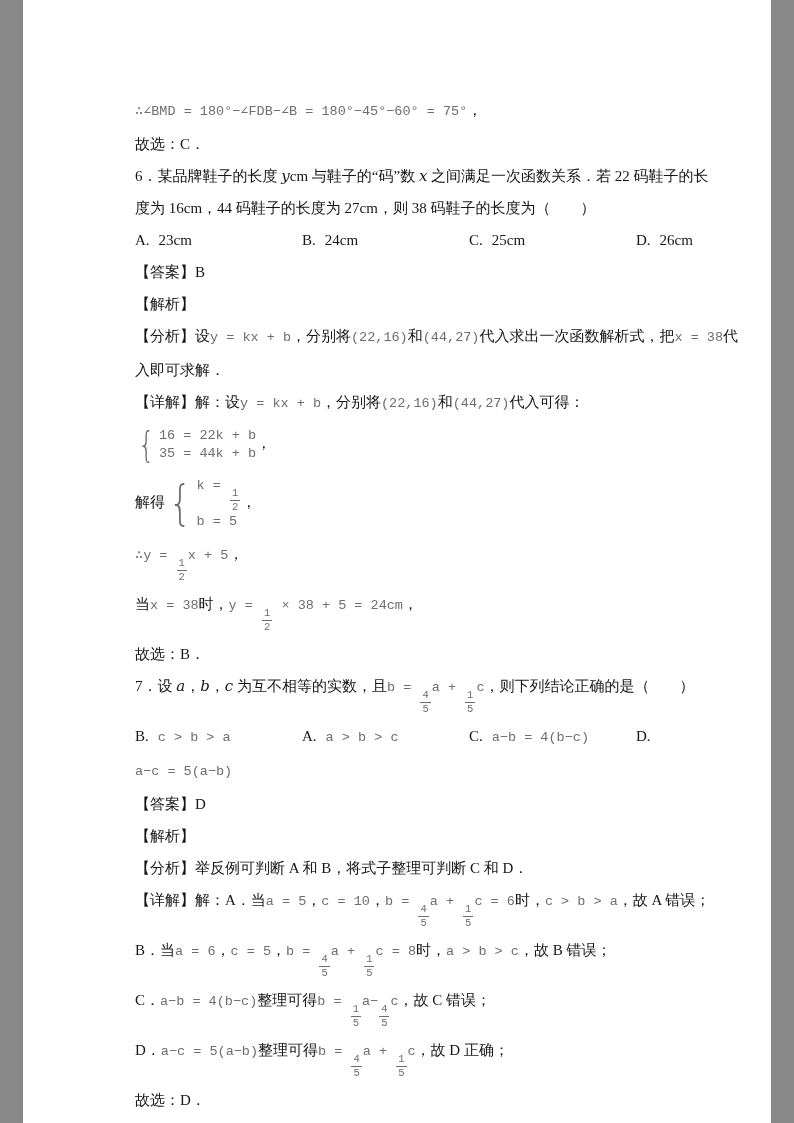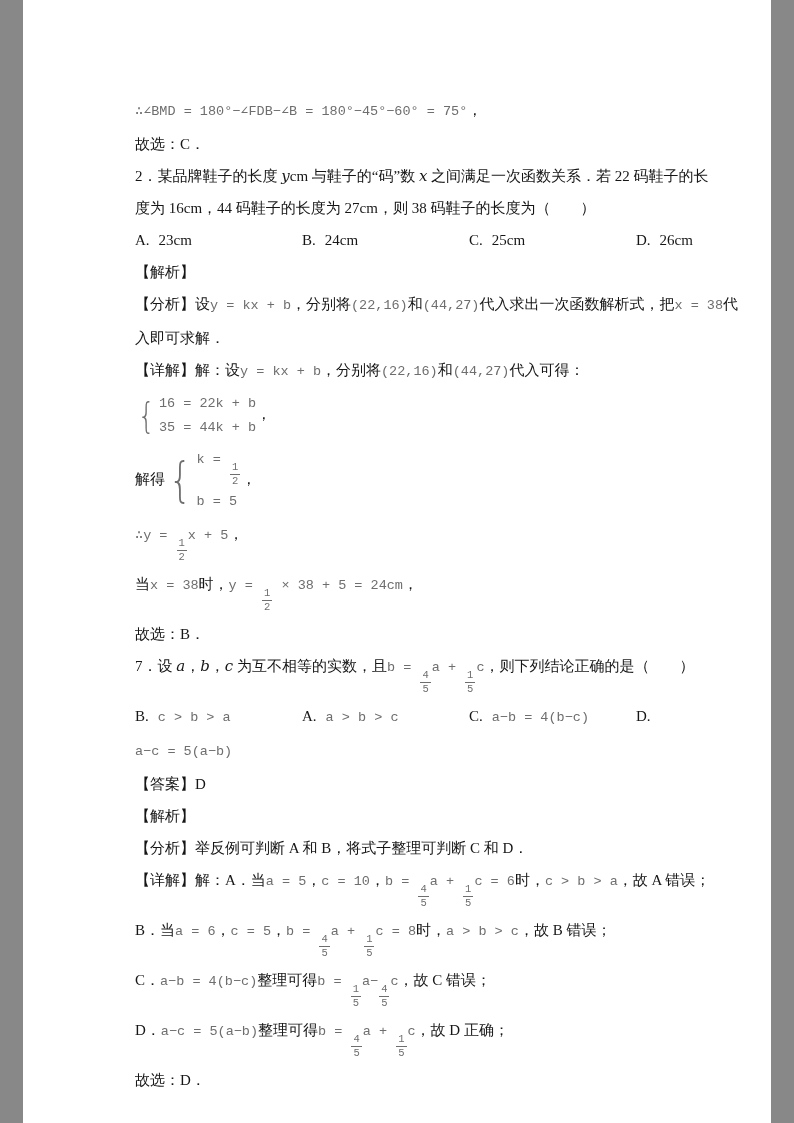--- a/index.html
+++ b/index.html
@@ -19,41 +19,42 @@
     font-family:"Liberation Mono", monospace;color:#6e6e6e;margin:0 1px;
   }
   .frac .num{border-bottom:1px solid #6e6e6e;padding:0 2px 1px 2px;}
   .frac .den{padding-top:1px;}
   .cases{display:inline-flex;align-items:center;vertical-align:middle;margin:2px 0;}
   .cases .brace{
     font-family:"DejaVu Sans", sans-serif;font-weight:200;font-size:36px;
     line-height:0.9;color:#6e6e6e;transform:scaleX(0.75);margin-right:1px;
   }
   .cases.tall .brace{font-size:48px;}
-  .cases .rows{display:inline-flex;flex-direction:column;align-items:flex-start;gap:8px;}
+  .cases .rows{display:inline-flex;flex-direction:column;align-items:flex-start;gap:2px;}
   .cases .row{font-family:"Liberation Mono", monospace;font-size:13.5px;color:#6e6e6e;line-height:16px;}
   .opts{display:flex;}
   .opt{width:167px;flex:none;}
   .opt:last-child{width:auto;}
   .opt .lab{margin-right:9px;}
 </style>
 </head>
 <body>
 
 <div class="sheet">
     <div class="line"><span class="m">∴∠BMD = 180°−∠FDB−∠B = 180°−45°−60° = 75°</span><span class="t">，</span></div>
     <div class="line"><span class="t">故选：C．</span></div>
-    <div class="line"><span class="t">2．某品牌鞋子的长度 </span><span class="vi">y</span><span class="t">cm 与鞋子的“码”数 </span><span class="vi">x</span><span class="t"> 之间满足一次函数关系．若 22 码鞋子的长</span></div>
+    <div class="line"><span class="t">6．某品牌鞋子的长度 </span><span class="vi">y</span><span class="t">cm 与鞋子的“码”数 </span><span class="vi">x</span><span class="t"> 之间满足一次函数关系．若 22 码鞋子的长</span></div>
     <div class="line"><span class="t">度为 16cm，44 码鞋子的长度为 27cm，则 38 码鞋子的长度为（　　）</span></div>
     <div class="line opts">
       <span class="opt"><span class="lab t">A.</span><span class="t">23cm</span></span>
       <span class="opt"><span class="lab t">B.</span><span class="t">24cm</span></span>
       <span class="opt"><span class="lab t">C.</span><span class="t">25cm</span></span>
       <span class="opt"><span class="lab t">D.</span><span class="t">26cm</span></span>
     </div>
+    <div class="line"><span class="t">【答案】B</span></div>
     <div class="line"><span class="t">【解析】</span></div>
     <div class="line"><span class="t">【分析】设</span><span class="m">y = kx + b</span><span class="t">，分别将</span><span class="m">(22,16)</span><span class="t">和</span><span class="m">(44,27)</span><span class="t">代入求出一次函数解析式，把</span><span class="m">x = 38</span><span class="t">代</span></div>
     <div class="line"><span class="t">入即可求解．</span></div>
     <div class="line"><span class="t">【详解】解：设</span><span class="m">y = kx + b</span><span class="t">，分别将</span><span class="m">(22,16)</span><span class="t">和</span><span class="m">(44,27)</span><span class="t">代入可得：</span></div>
     <div class="line"><span class="cases">
         <span class="brace">{</span>
         <span class="rows">
           <span class="row"><span class="m">16 = 22k + b</span></span>
           <span class="row"><span class="m">35 = 44k + b</span></span>
         </span>

